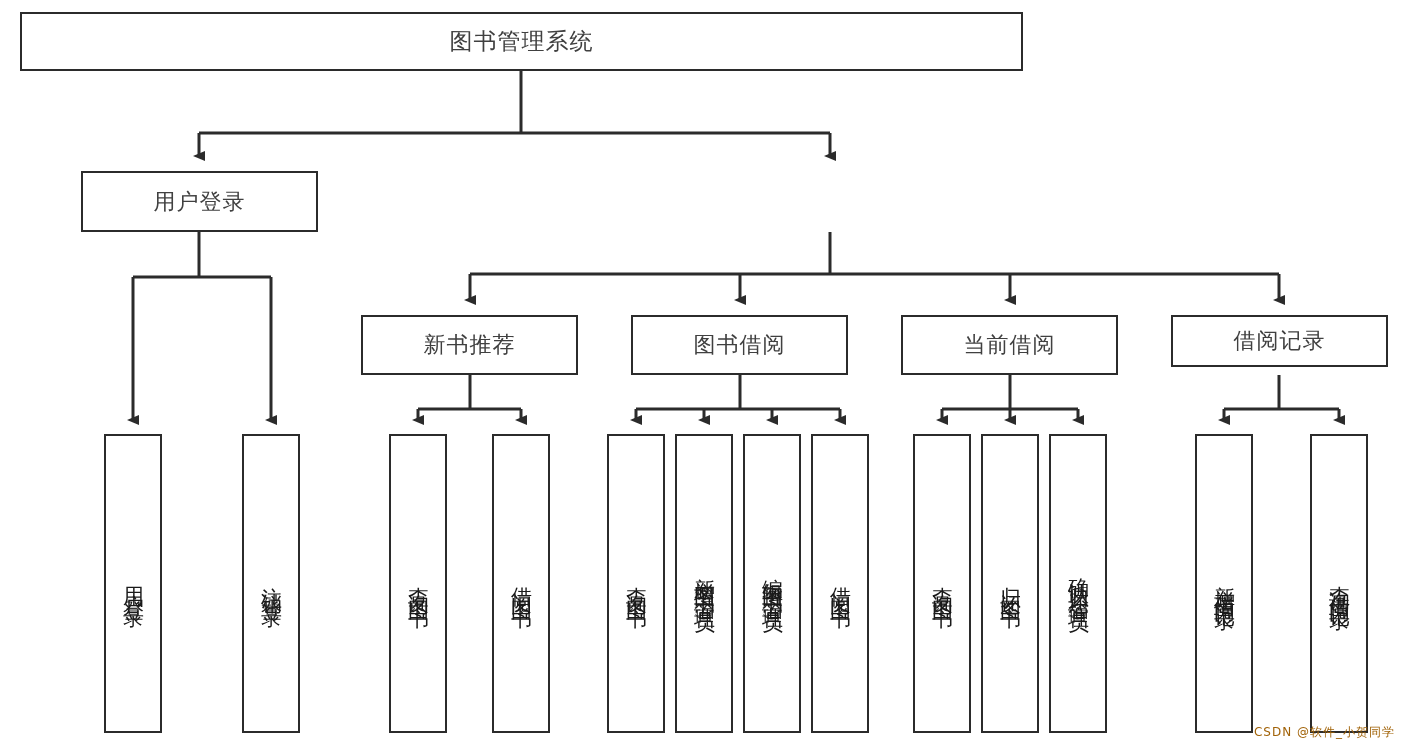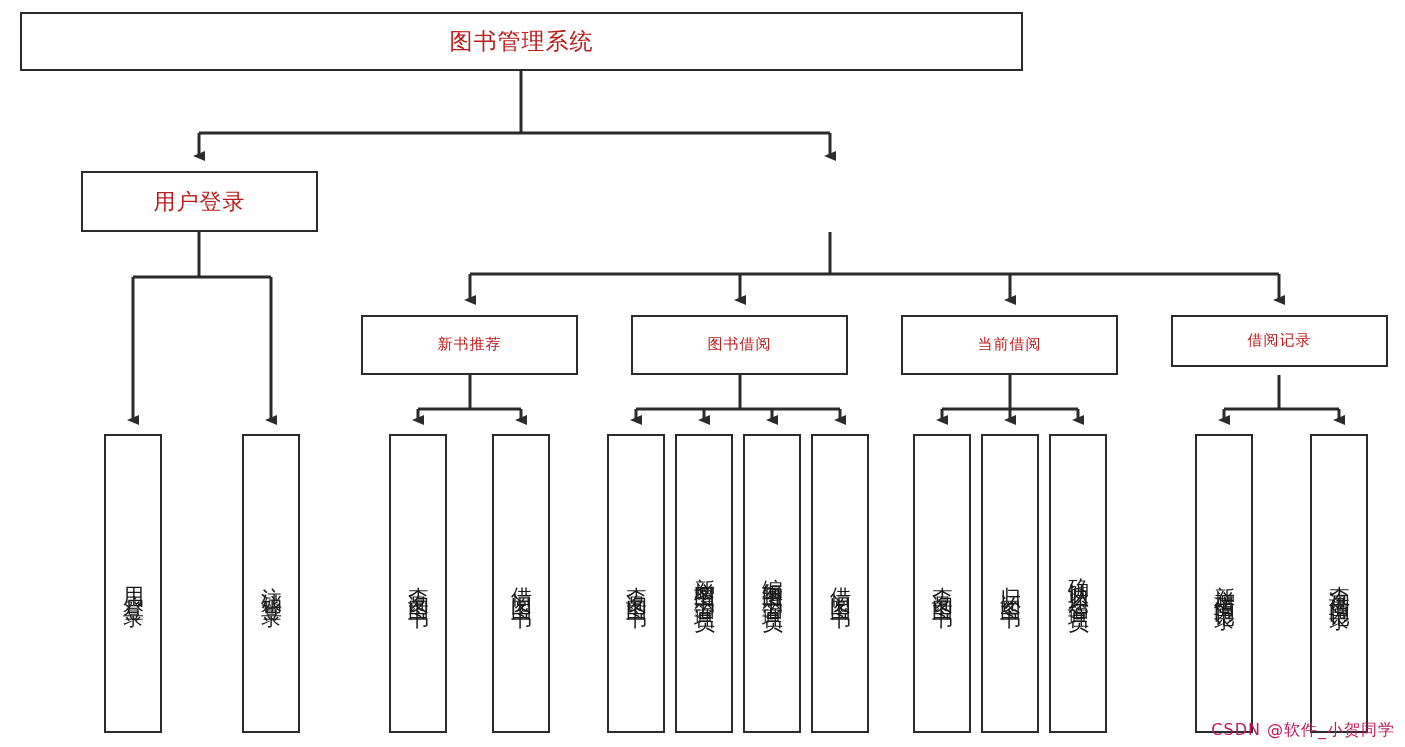--- a/index.html
+++ b/index.html
@@ -17,25 +17,25 @@
     display:flex;
     align-items:center;
     justify-content:center;
     color:#111;
   }
   .node .label{
     font-size:22px;
     line-height:1.15;
     letter-spacing:1px;
     white-space:nowrap;
-    color:#b91c1c;
+    color:#404040;
   }
   .node.root .label{font-size:23px;}
   .node.lvl2 .label{font-size:22px;}
-  .node.lvl3 .label{font-size:15px;}
+  .node.lvl3 .label{font-size:22px;}
   .leaf{
     position:absolute;
     border:2px solid #2b2b2b;
     background:#ffffff;
     box-sizing:border-box;
     display:flex;
     align-items:center;
     justify-content:center;
     overflow:hidden;
   }
@@ -47,22 +47,22 @@
     line-height:1;
     color:#1a1a1a;
     white-space:nowrap;
     text-align:center;
   }
   .leaf.tall .vlabel{letter-spacing:5px;}
   .watermark{
     position:absolute;
     right:10px;
     bottom:6px;
-    font-size:16px;
-    color:#be185d;
+    font-size:12px;
+    color:#a16207;
     letter-spacing:1px;
     white-space:nowrap;
     user-select:none;
   }
 </style>
 </head>
 <body>
 
 <div id="canvas">
 

